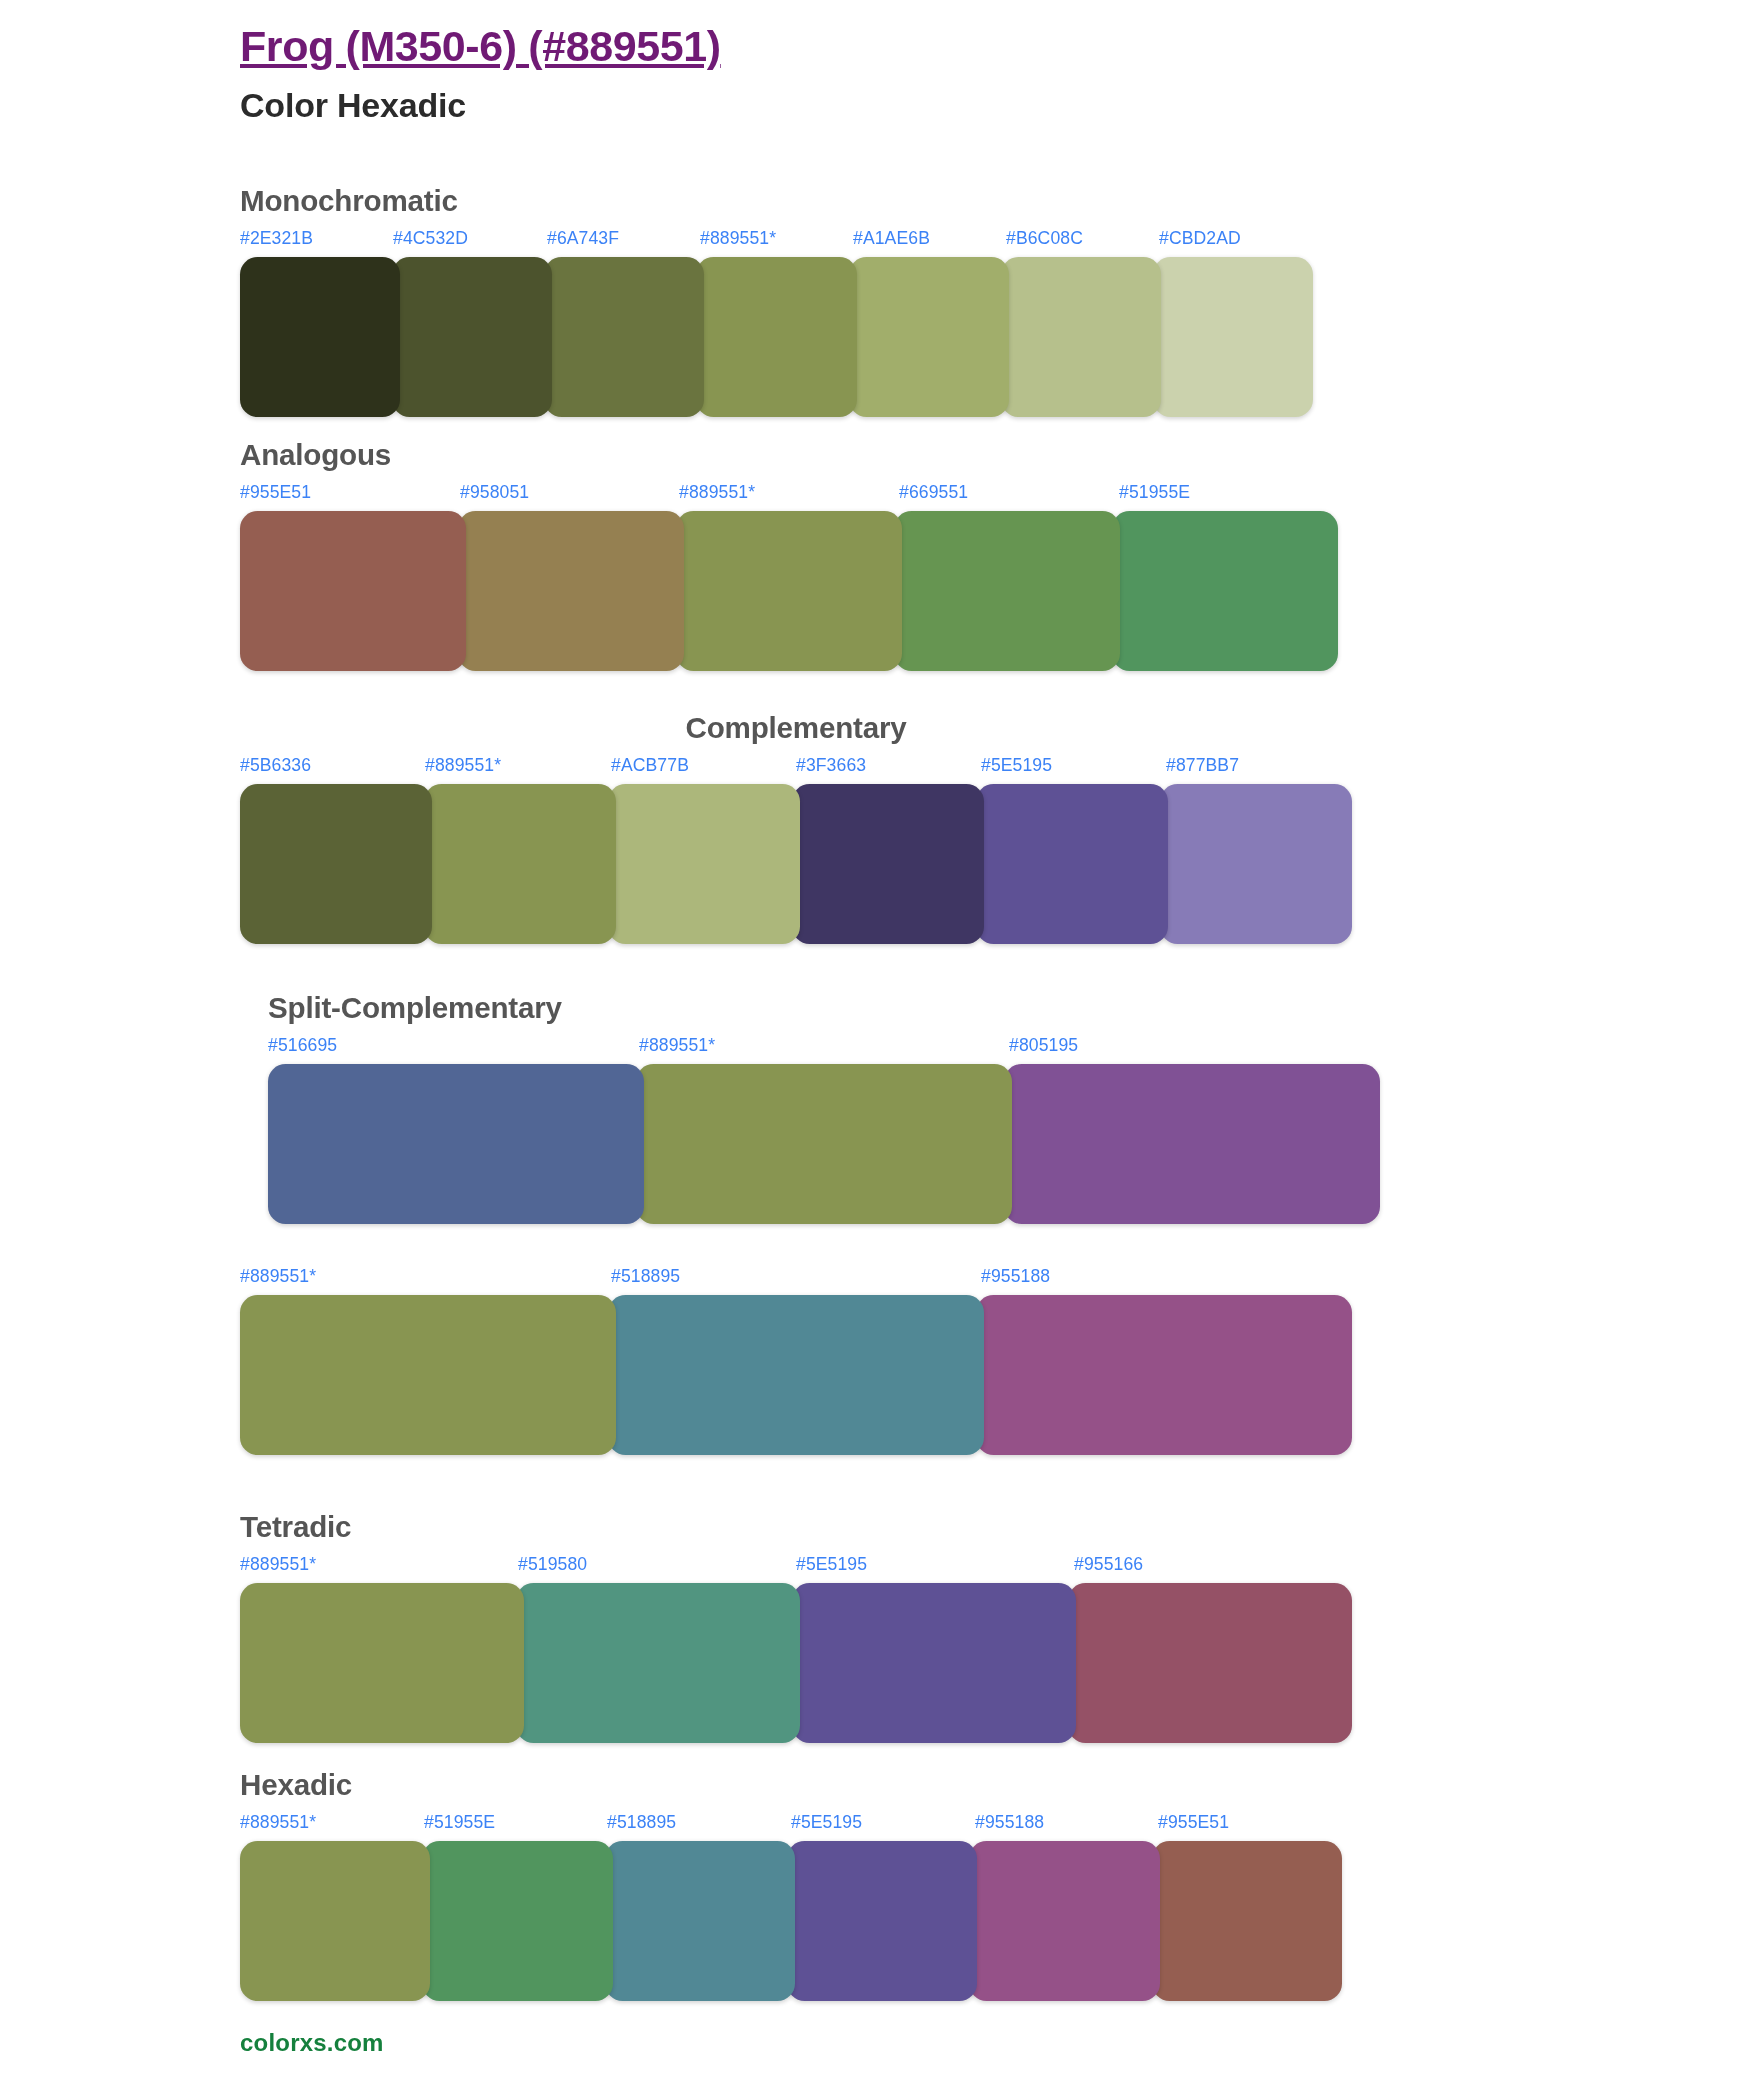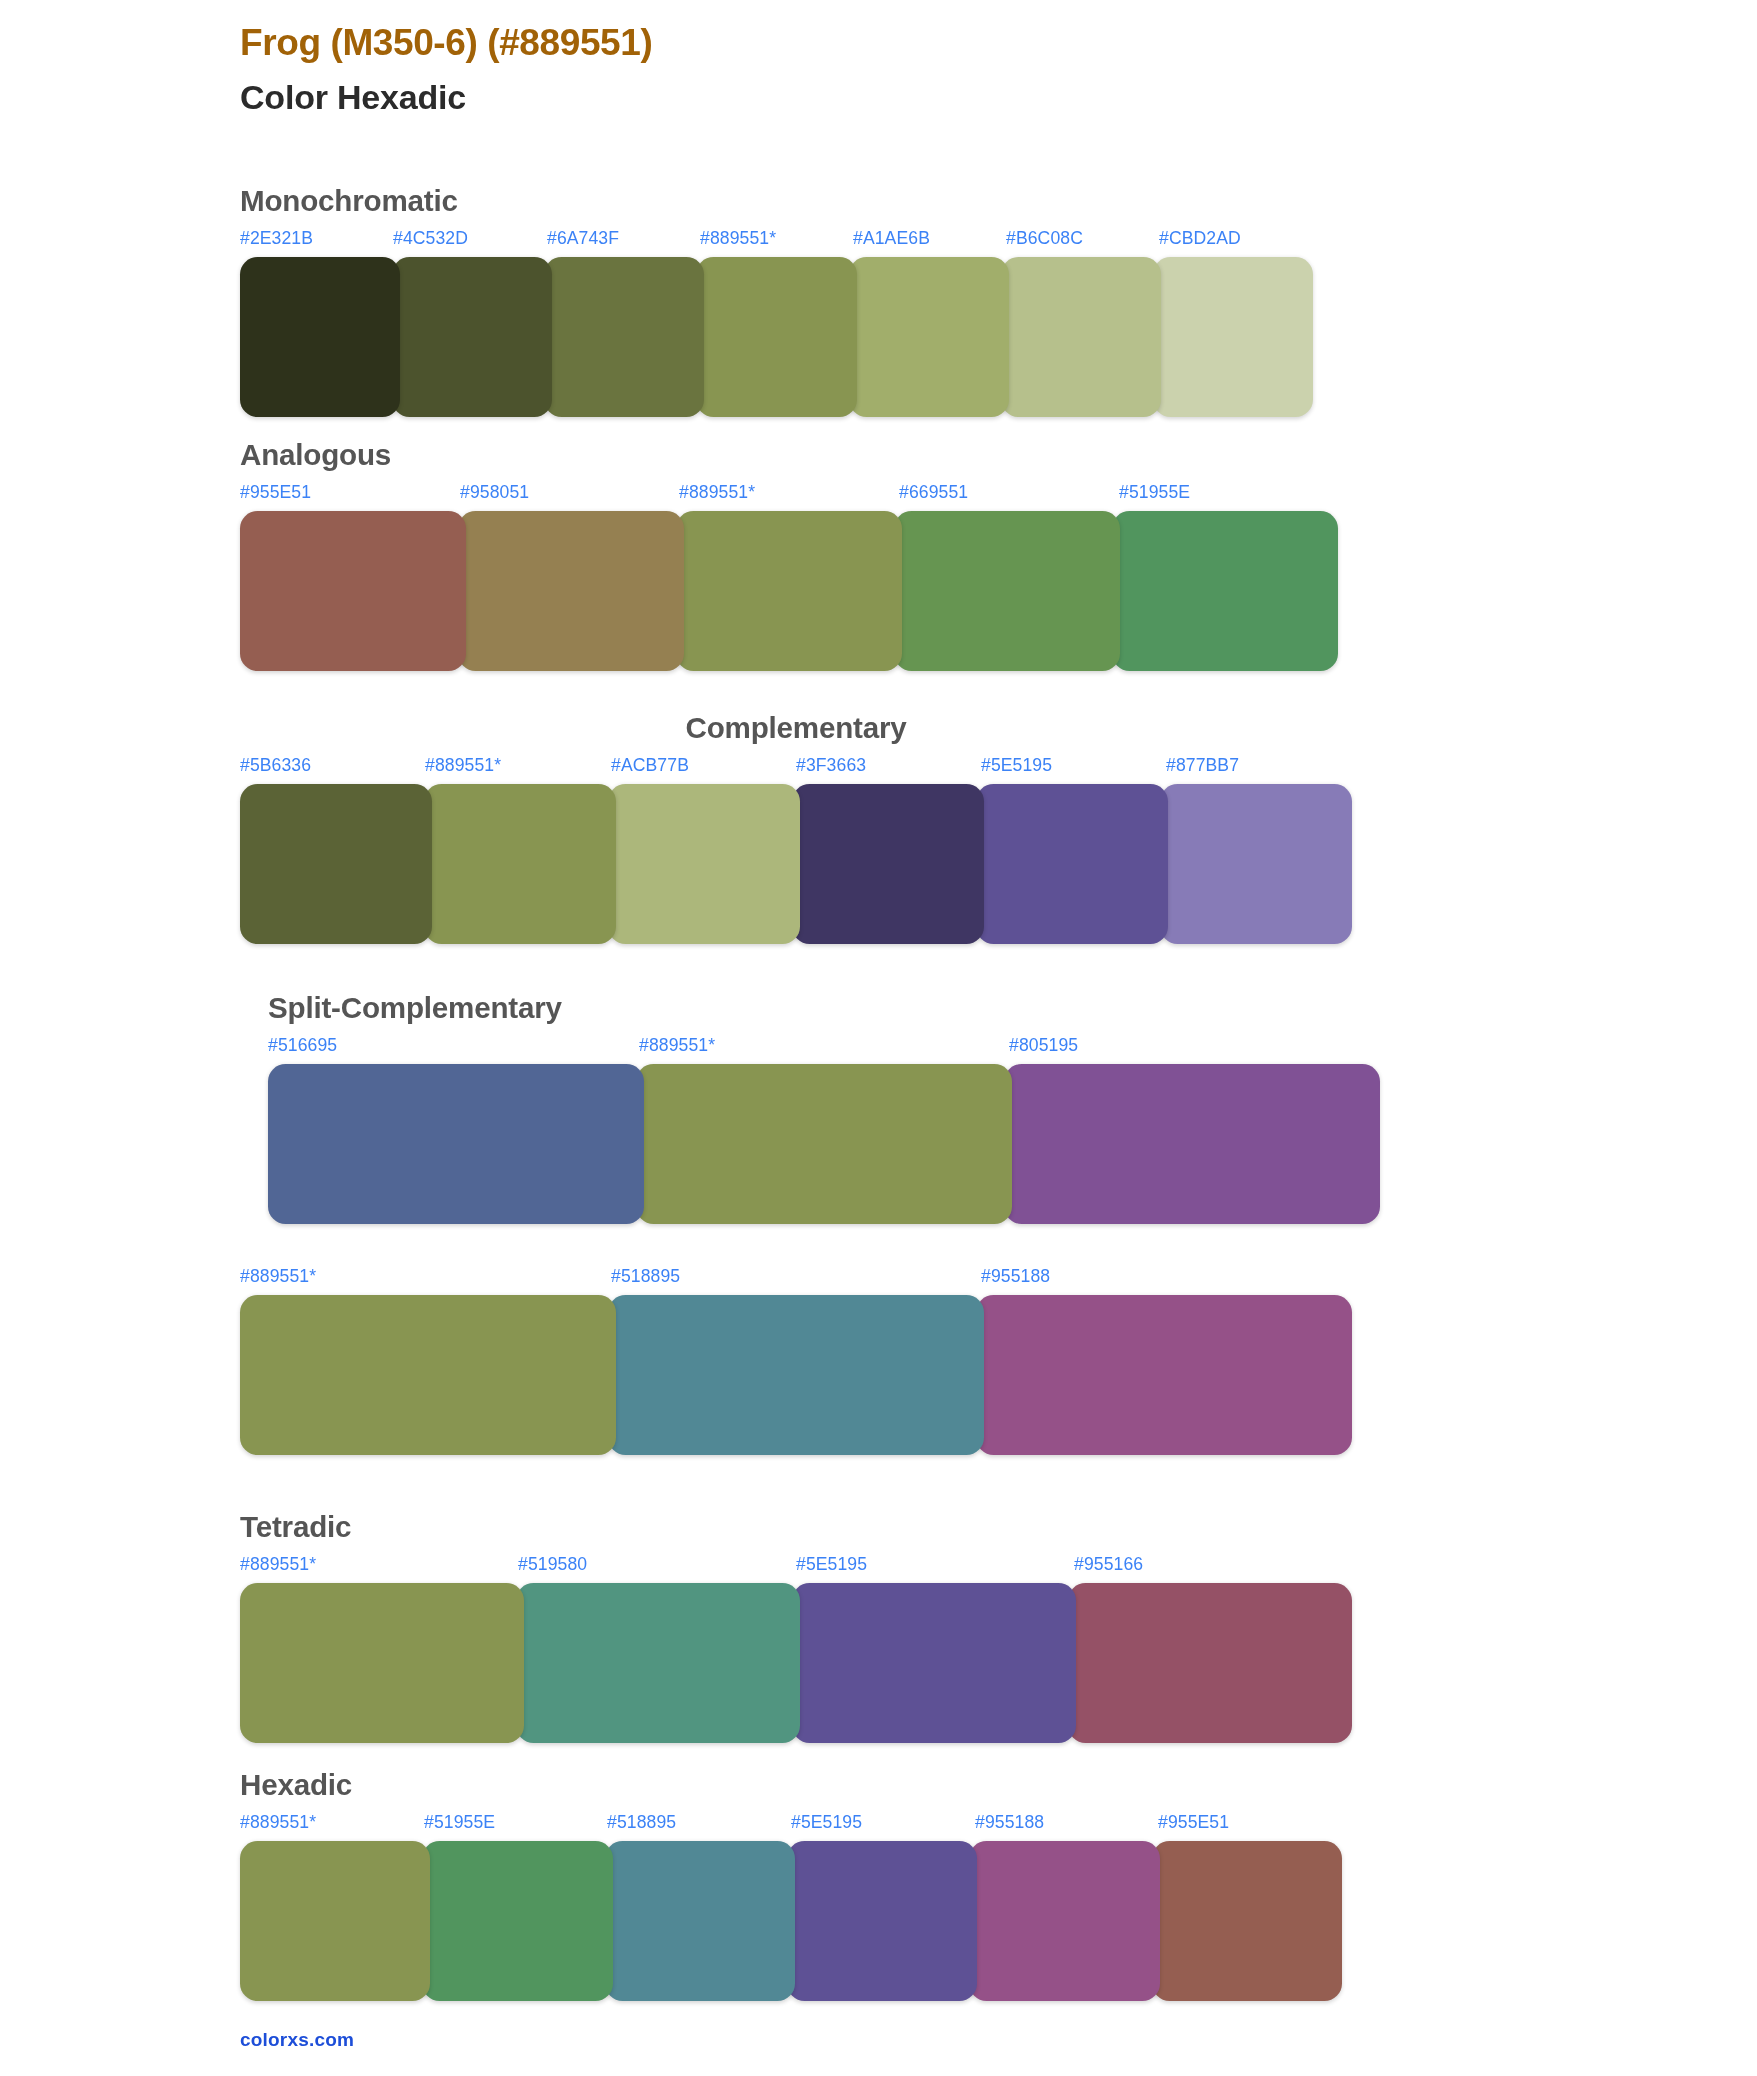--- a/index.html
+++ b/index.html
@@ -26,26 +26,27 @@
 
   
   .header {
     position: absolute;
     left: 240px;
     top: 21px;
     width: 1358px;
   }
 
   .page-title {
-    font-size: 37px;
-    font-weight: bold;
-    color: #a16207;
+    font-size: 43px;
+    font-weight: bold;
+    color: #701a75;
     letter-spacing: -0.4px;
     line-height: 1.18;
     white-space: nowrap;
+    text-decoration: underline;
   }
 
   .page-subtitle {
     font-size: 34px;
     font-weight: bold;
     color: #2b2b2b;
     letter-spacing: -0.2px;
     line-height: 1.2;
     margin-top: 12.8px;
     white-space: nowrap;
@@ -97,23 +98,23 @@
   }
 
   
   .swatch-row .swatch + .swatch { margin-left: -8px; }
 
   
   .footer {
     position: absolute;
     left: 240px;
     top: 2029px;
-    font-size: 19px;
-    font-weight: bold;
-    color: #1d4ed8;
+    font-size: 24px;
+    font-weight: bold;
+    color: #15803d;
     letter-spacing: 0.2px;
   }
 </style>
 </head>
 <body>
 
 <div class="page">
 
   <div class="header">
     <div class="page-title">Frog (M350-6) (#889551)</div>

